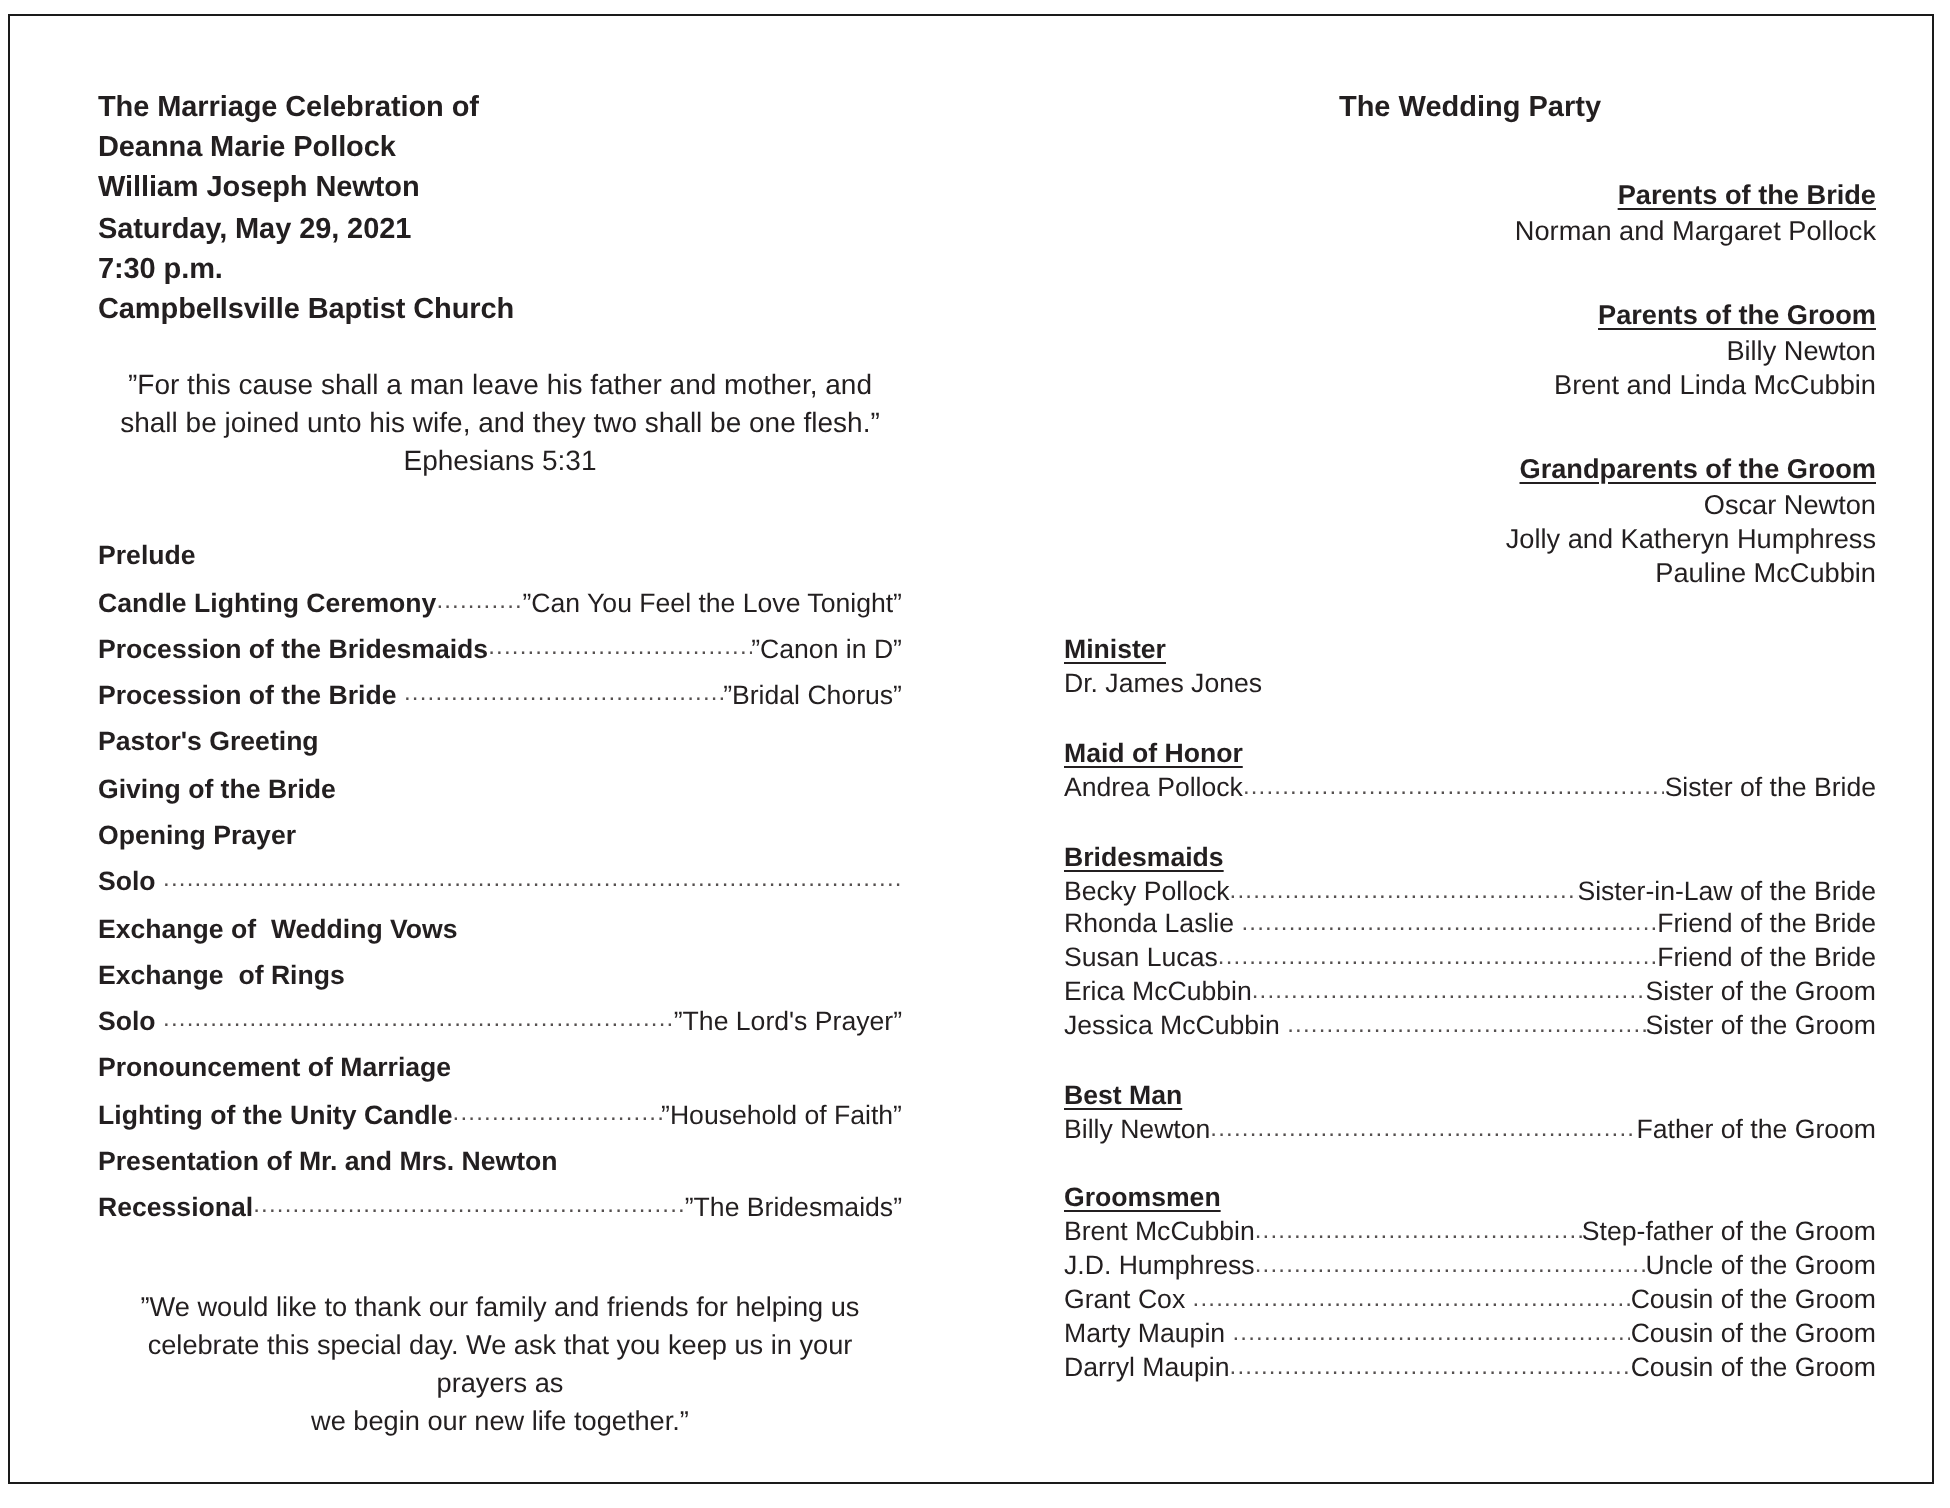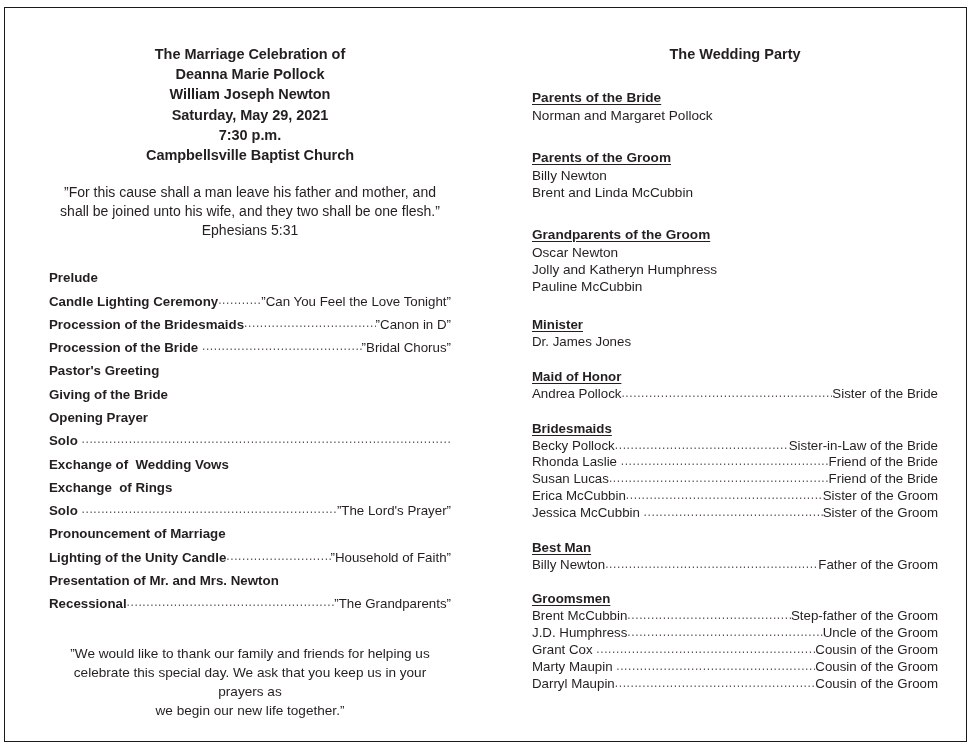--- a/index.html
+++ b/index.html
@@ -36,21 +36,21 @@
 
   
   .col-left {
     position: absolute;
     left: 44px;
     top: 36px;
     width: 402px;
   }
 
   .header-block {
-    text-align: center;
+    text-align: left;
     font-weight: bold;
     font-size: 14.5px;
     line-height: 20.2px;
     letter-spacing: -0.05px;
   }
 
   .scripture {
     text-align: center;
     font-size: 14px;
     line-height: 19px;
@@ -109,21 +109,21 @@
 
   .party-title {
     text-align: center;
     font-weight: bold;
     font-size: 14.5px;
     line-height: 20px;
     margin-bottom: 16px;
   }
 
   .family-group {
-    text-align: left;
+    text-align: right;
     margin-bottom: 15px;
     margin-top: 24px;
   }
   .family-heading {
     font-weight: bold;
     font-size: 13.6px;
     line-height: 19px;
     text-decoration: underline;
     text-underline-offset: 2px;
   }
@@ -187,21 +187,21 @@
           <div class="prog-row no-leader"><span class="prog-label">Pastor's Greeting</span></div>
           <div class="prog-row no-leader"><span class="prog-label">Giving of the Bride</span></div>
           <div class="prog-row no-leader"><span class="prog-label">Opening Prayer</span></div>
           <div class="prog-row"><span class="prog-label">Solo </span><span class="leader"></span></div>
           <div class="prog-row no-leader"><span class="prog-label">Exchange of  Wedding Vows</span></div>
           <div class="prog-row no-leader"><span class="prog-label">Exchange  of Rings</span></div>
           <div class="prog-row"><span class="prog-label">Solo </span><span class="leader"></span><span class="prog-piece">”The Lord's Prayer”</span></div>
           <div class="prog-row no-leader"><span class="prog-label">Pronouncement of Marriage</span></div>
           <div class="prog-row"><span class="prog-label">Lighting of the Unity Candle</span><span class="leader"></span><span class="prog-piece">”Household of Faith”</span></div>
           <div class="prog-row no-leader"><span class="prog-label">Presentation of Mr. and Mrs. Newton</span></div>
-          <div class="prog-row"><span class="prog-label">Recessional</span><span class="leader"></span><span class="prog-piece">”The Grandparents”</span></div>
+          <div class="prog-row"><span class="prog-label">Recessional</span><span class="leader"></span><span class="prog-piece">”The Bridesmaids”</span></div>
         </div>
 
       <div class="closing">
         <div>”We would like to thank our family and friends for helping us</div>
         <div>celebrate this special day.  We ask that you keep us in your prayers as</div>
         <div>we begin our new life together.”</div>
       </div>
     </div>
 
     <div class="col-right">

